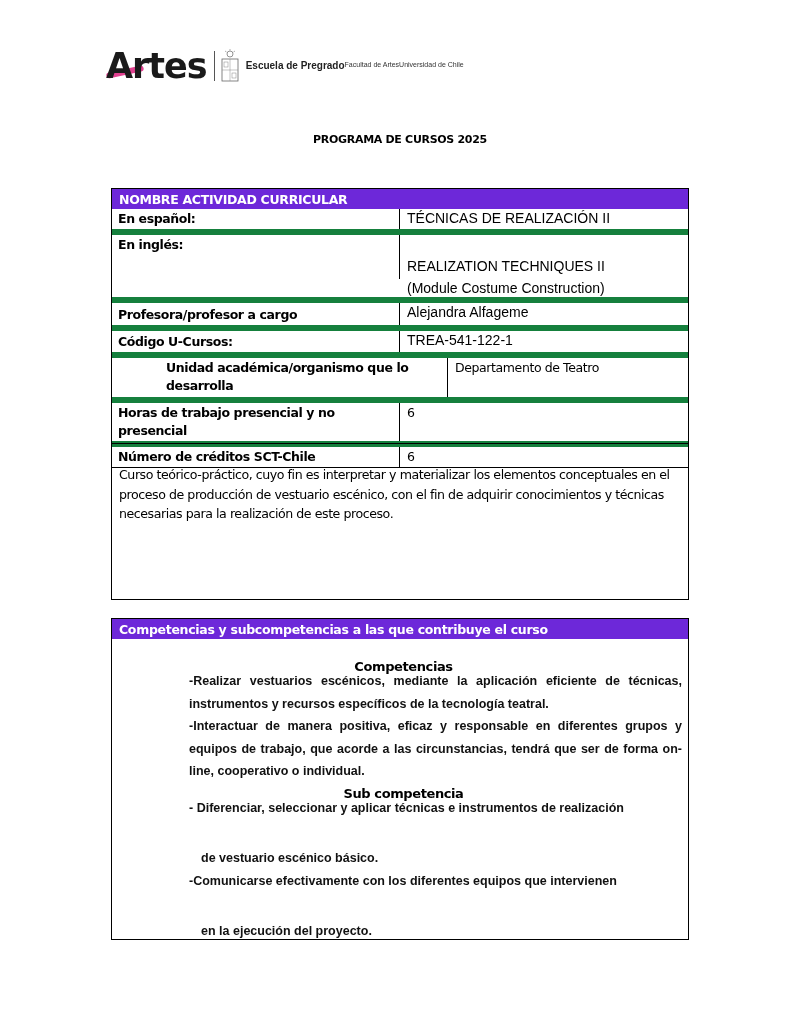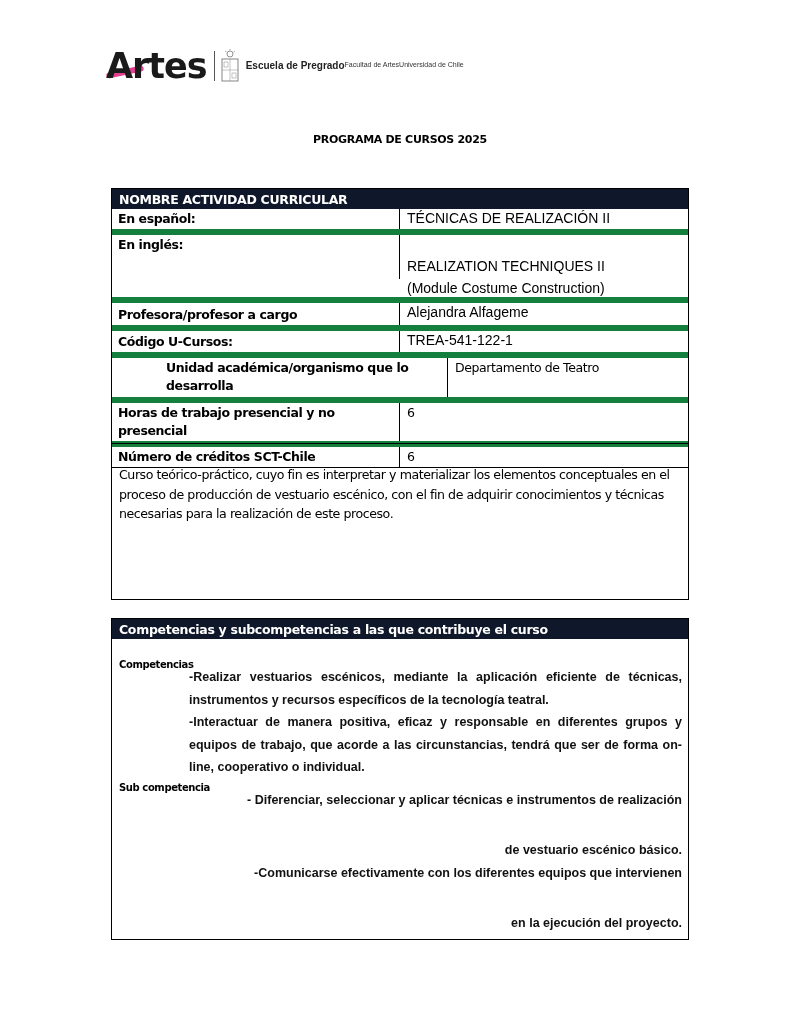--- a/index.html
+++ b/index.html
@@ -9,35 +9,35 @@
     .logo-stroke { position: absolute; left: 0px; top: 25px; width: 38px; height: 6px; background: #e0408f; border-radius: 3px; transform: rotate(-12deg); }
     .logo-sep { width: 1px; height: 30px; background: #555; margin: 0 5px 0 7px; }
     .logo-crest { width: 20px; height: 34px; margin-right: 6px; }
     .logo-text { display: flex; flex-direction: row; line-height: 10px; }
     .logo-title { font-size: 10px; font-weight: bold; color: #222; }
     .logo-sub { font-size: 7px; color: #333; line-height: 8px; }
 
     .doc-title { position: absolute; left: 0; width: 800px; top: 133px; text-align: center; font-family: "DejaVu Sans", sans-serif; font-weight: bold; font-size: 11px; letter-spacing: -0.3px; }
 
     .box { position: absolute; left: 111px; width: 578px; border: 1.5px solid #000; box-sizing: border-box; }
-    .box-header { background: #0f172a; color: #fff; font-family: "DejaVu Sans", sans-serif; font-weight: bold; font-size: 12.5px; letter-spacing: -0.3px; padding: 0 7px; height: 20px; line-height: 21px; }
+    .box-header { background: #6d28d9; color: #fff; font-family: "DejaVu Sans", sans-serif; font-weight: bold; font-size: 12.5px; letter-spacing: -0.3px; padding: 0 7px; height: 20px; line-height: 21px; }
     .info-table { top: 188px; }
     .row { display: flex; border-top: 6px solid #15803d; }
     .row:first-of-type { border-top: none; }
     .lbl { width: 288px; border-right: 1.5px solid #000; padding: 1px 6px; font-family: "DejaVu Sans", sans-serif; font-weight: bold; font-size: 12.5px; letter-spacing: -0.4px; line-height: 18px; box-sizing: border-box; }
     .val { flex: 1; padding: 0 7px; font-size: 14px; line-height: 18px; }
     .val.sans2 { font-family: "DejaVu Sans", sans-serif; font-size: 12.5px; letter-spacing: -0.4px; line-height: 20px; }
     .val .line2 { display: block; margin-top: 4px; }
 
     .purpose { top: 443px; height: 157px; }
     .purpose-body { padding: 21px 7px 0 7px; font-family: "DejaVu Sans", sans-serif; font-size: 12.6px; letter-spacing: -0.45px; line-height: 19.5px; }
 
     .comp { top: 618px; height: 322px; }
-    .comp-sub { font-family: "DejaVu Sans", sans-serif; font-weight: bold; font-size: 10px; letter-spacing: -0.4px; padding-left: 7px; }
-    .comp-item { padding-left: 77px; padding-right: 6px; font-size: 12.5px; font-weight: bold; line-height: 22.5px; color: #111; text-align: right; }
+    .comp-sub { font-family: "DejaVu Sans", sans-serif; font-weight: bold; font-size: 13px; letter-spacing: -0.4px; padding-left: 7px; text-align: center; }
+    .comp-item { padding-left: 77px; padding-right: 6px; font-size: 12.5px; font-weight: bold; line-height: 22.5px; color: #111; }
     .justify { text-align: justify; text-align-last: left; }
     .indent2 { padding-left: 12px; margin-top: 28px; }
   </style>
 </head>
 <body>
 
 <div class="logo">
   <div class="logo-artes">
     <span class="logo-stroke"></span>
     <span style="position:relative;">Artes</span>

